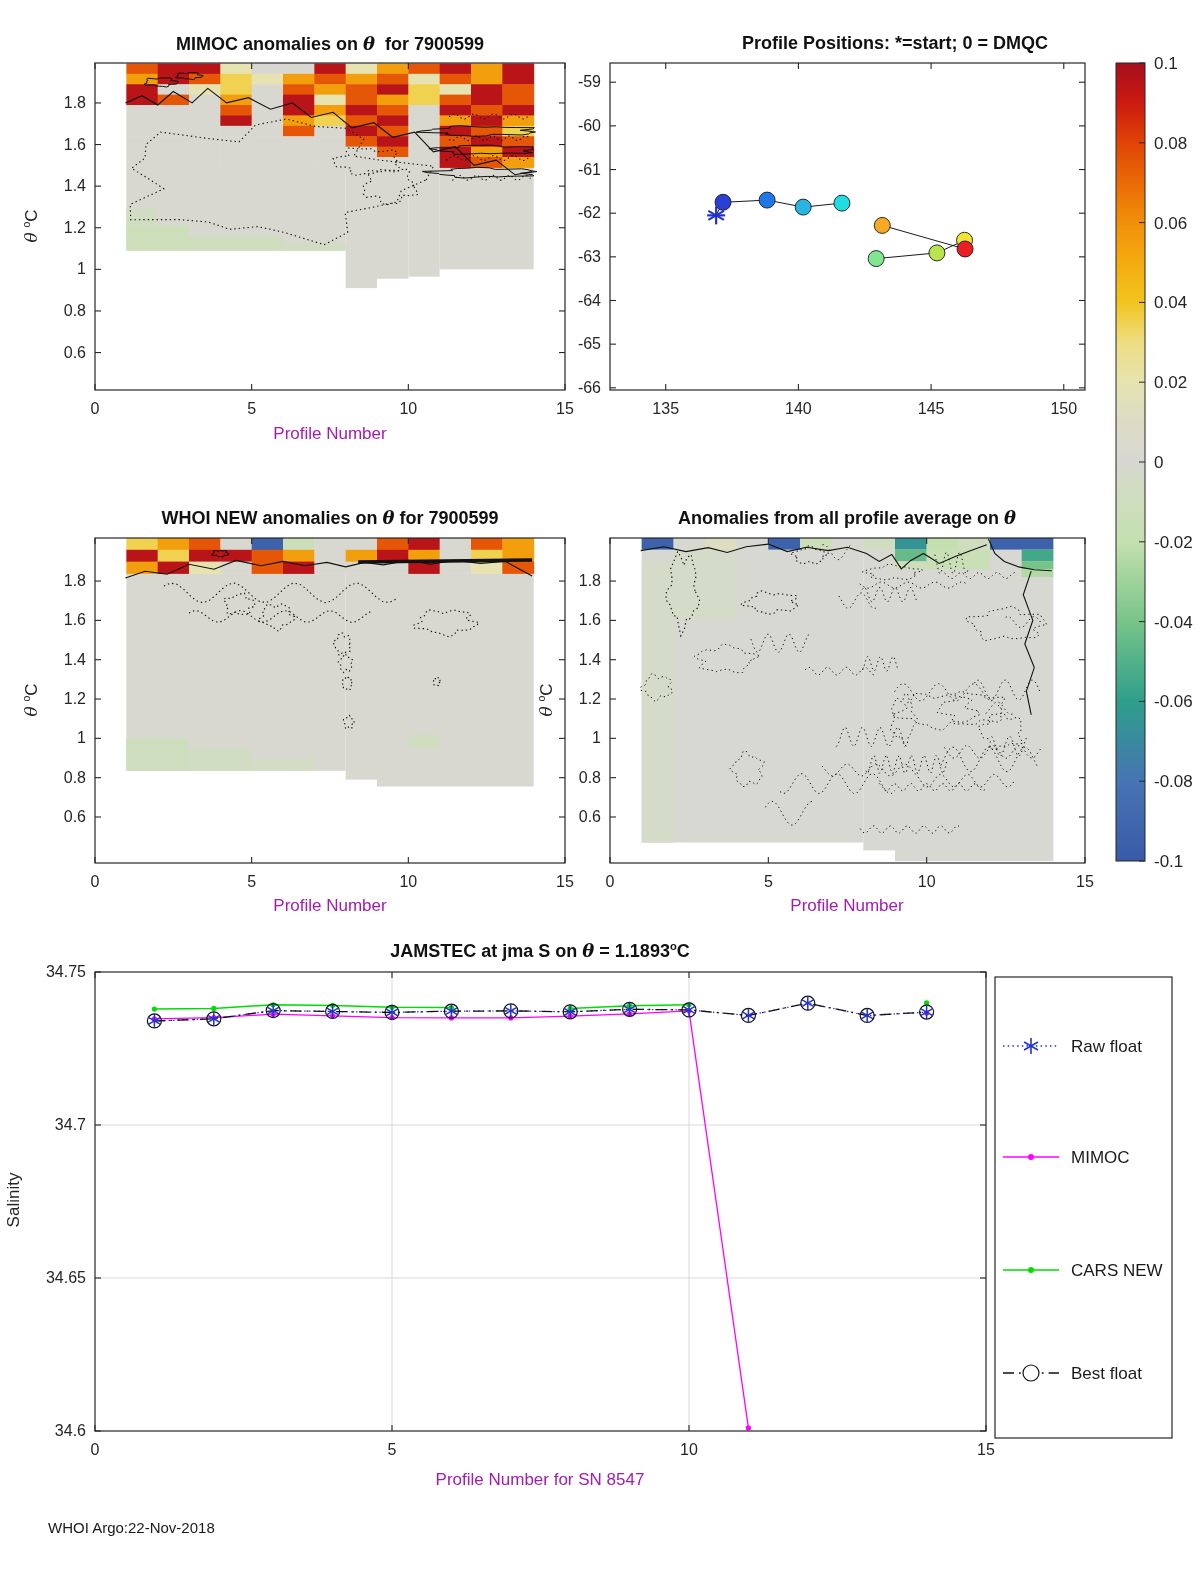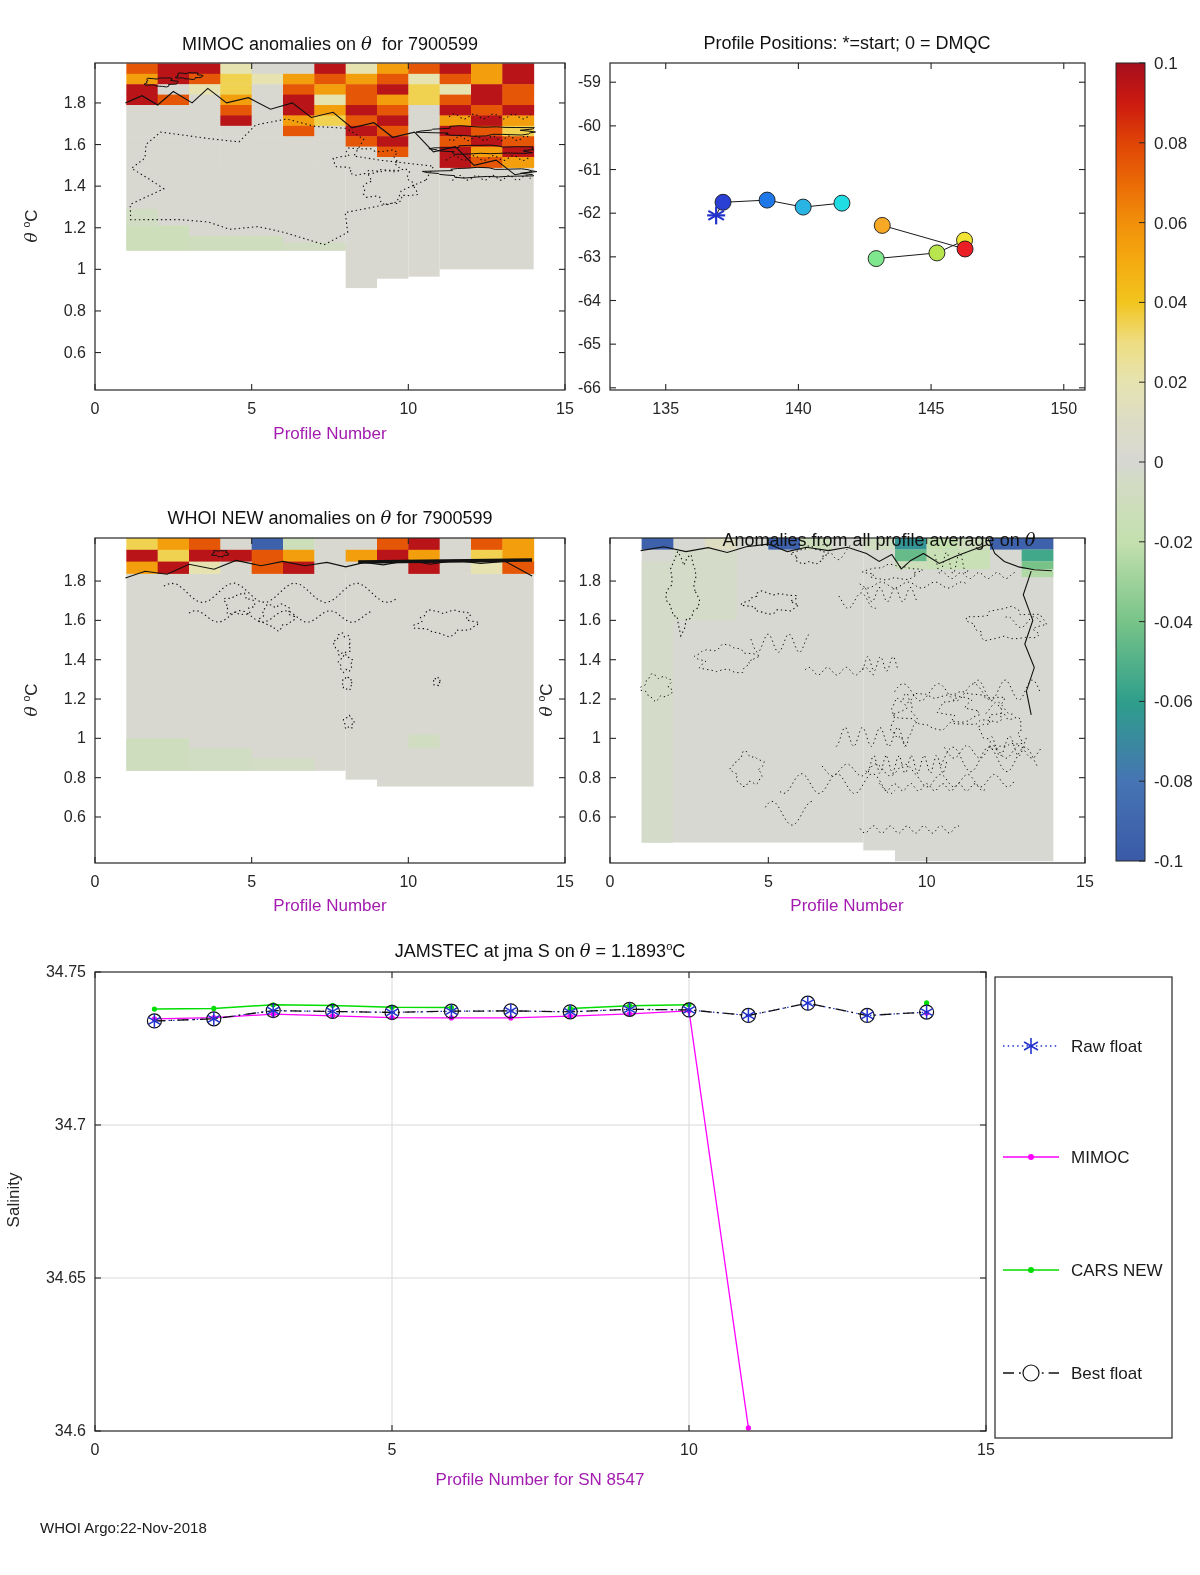--- a/index.html
+++ b/index.html
@@ -1,19 +1,19 @@
 <!DOCTYPE html>
 <html><head>
 <meta charset="utf-8">
 <style>
   html,body{margin:0;padding:0;background:#ffffff;}
   .page{position:relative;width:1200px;height:1575px;background:#ffffff;overflow:hidden;
         font-family:"Liberation Sans",sans-serif;color:#262626;}
   #charts{position:absolute;left:0;top:0;}
-  .title{position:absolute;transform:translateX(-50%);font-weight:normal;font-size:18px;
+  .title{position:absolute;transform:translateX(-50%);font-weight:bold;font-size:18px;
          white-space:nowrap;color:#111;}
   .title span{white-space:pre;}
   .theta{font-family:"DejaVu Serif",serif;font-style:italic;}
   sup.deg{font-size:0.62em;vertical-align:super;}
   .axlabel{position:absolute;transform:translateX(-50%);font-size:17px;color:#a21caf;white-space:nowrap;}
   .ylab{position:absolute;transform:translate(-50%,-50%) rotate(-90deg);font-size:17px;
         color:#262626;white-space:nowrap;}
   .footer{position:absolute;font-size:15px;color:#1a1a1a;}
 </style>
 </head>
@@ -673,32 +673,32 @@
         <text x="1154" y="707.4" text-anchor="start" font-size="17" font-family="&quot;Liberation Sans&quot;,sans-serif" fill="#262626">-0.06</text>
         <line x1="1139" y1="781.1999999999999" x2="1145" y2="781.1999999999999" stroke="#262626" stroke-width="1"></line>
         <text x="1154" y="787.1999999999999" text-anchor="start" font-size="17" font-family="&quot;Liberation Sans&quot;,sans-serif" fill="#262626">-0.08</text>
         <line x1="1139" y1="861" x2="1145" y2="861" stroke="#262626" stroke-width="1"></line>
         <text x="1154" y="867" text-anchor="start" font-size="17" font-family="&quot;Liberation Sans&quot;,sans-serif" fill="#262626">-0.1</text>
       </g>
     </svg>
 
   <div class="title" style="left:330px;top:33px;"><span>MIMOC anomalies on </span><span class="theta">θ</span><span>  for 7900599</span></div>
 
-  <div class="title" style="left:847px;top:33px;"><span>Profile Positions: *=start; 0 = DMQC</span></div>
+  <div class="title" style="left:895px;top:33px;"><span>Profile Positions: *=start; 0 = DMQC</span></div>
 
   <div class="title" style="left:330px;top:507px;"><span>WHOI NEW anomalies on </span><span class="theta">θ</span><span> for 7900599</span></div>
 
-  <div class="title" style="left:847px;top:529px;margin-left:32px;"><span>Anomalies from all profile average on </span><span class="theta">θ</span></div>
+  <div class="title" style="left:847px;top:507px;"><span>Anomalies from all profile average on </span><span class="theta">θ</span></div>
 
   <div class="title" style="left:540px;top:940px;"><span>JAMSTEC at jma S on </span><span class="theta">θ</span><span> = 1.1893</span><sup class="deg">o</sup><span>C</span></div>
 
   <div class="axlabel" style="left:330px;top:424px;">Profile Number</div>
   <div class="axlabel" style="left:330px;top:896px;">Profile Number</div>
   <div class="axlabel" style="left:847px;top:896px;">Profile Number</div>
   <div class="axlabel" style="left:540px;top:1470px;">Profile Number for SN 8547</div>
 
   <div class="ylab" style="left:31px;top:226px;"><span class="theta">θ</span>&nbsp;<sup class="deg">o</sup><span>C</span></div>
   <div class="ylab" style="left:31px;top:700px;"><span class="theta">θ</span>&nbsp;<sup class="deg">o</sup><span>C</span></div>
   <div class="ylab" style="left:546px;top:700px;"><span class="theta">θ</span>&nbsp;<sup class="deg">o</sup><span>C</span></div>
   <div class="ylab" style="left:14px;top:1200px;"><span>Salinity</span></div>
 
-  <div class="footer" style="left:40px;top:1519px;">WHOI Argo:22-Nov-2018</div>
+  <div class="footer" style="left:48px;top:1519px;">WHOI Argo:22-Nov-2018</div>
 </div>
 
 </body></html>

